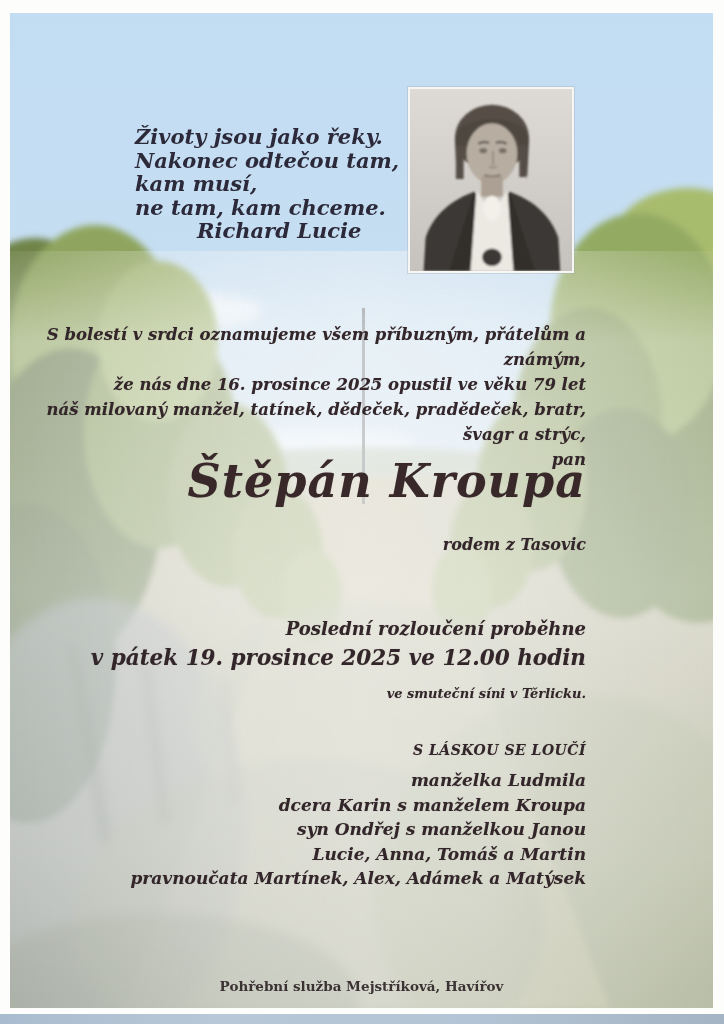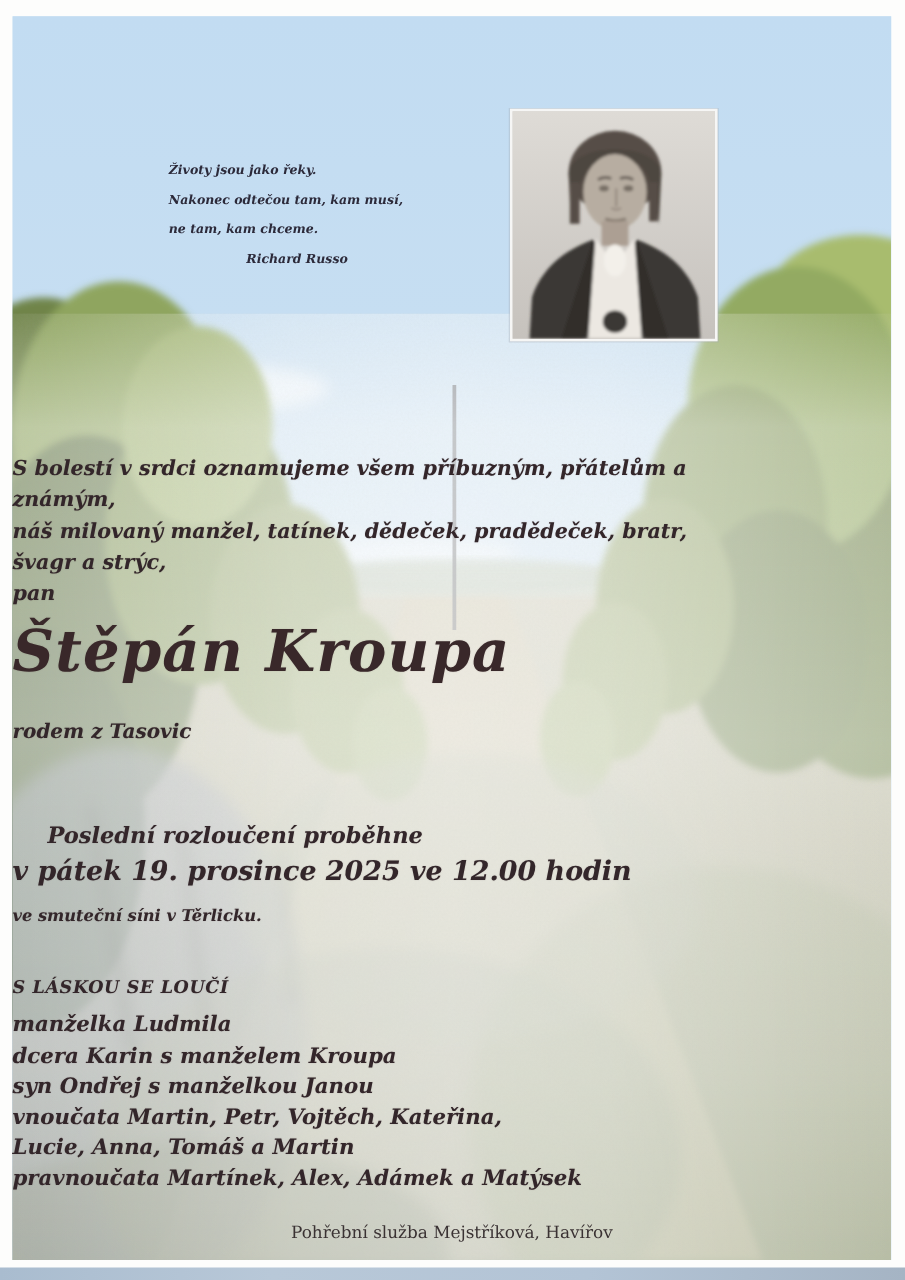--- a/index.html
+++ b/index.html
@@ -17,33 +17,32 @@
     overflow: hidden;
     background: #c3ddf1;
   }
   .bg-svg { position: absolute; left: 0; top: 0; width: 703px; height: 995px; display: block; }
 
   .txt {
     position: absolute;
     color: #33262a;
     font-style: italic;
     font-weight: bold;
-    text-align: left;
+    text-align: right;
     left: 0; width: 576px;
     text-shadow: 0 0 1px rgba(60,40,40,0.25);
-    margin-top: 40px;
   }
   .quote-block {
     position: absolute;
     left: 125px; top: 112px;
     width: 300px;
     color: #2c2a3a;
     font-style: italic;
     font-weight: bold;
-    font-size: 10px;
+    font-size: 21px;
     line-height: 23.5px;
     text-align: left;
   }
   .quote-author { padding-left: 62px; }
 
   .announcement { top: 309px; font-size: 16.5px; line-height: 25px; }
   .deceased-name { top: 438px; font-size: 46px; line-height: 60px; letter-spacing: 1px; color: #39282a; }
   .origin { top: 522px; font-size: 16px; }
   .farewell-intro { top: 605px; font-size: 18px; padding-left: 28px; }
   .farewell-datetime { top: 632px; font-size: 21.5px; }
@@ -51,21 +50,21 @@
   .mourners-heading { top: 729px; font-size: 14px; letter-spacing: 0.5px; }
   .mourners-lines { top: 755px; font-size: 17px; line-height: 24.6px; }
 
   .footer-line {
     position: absolute;
     left: 0; width: 703px;
     top: 965px;
     text-align: center;
     font-size: 13.5px;
     font-style: normal;
-    font-weight: normal;
+    font-weight: bold;
     color: #3a3233;
   }
 
   .portrait {
     position: absolute;
     left: 398px; top: 74px;
     width: 166px; height: 186px;
     border: 2px solid rgba(250,250,250,0.9);
     box-shadow: 0 0 0 1px rgba(160,170,180,0.35);
     background: #d6d3ce;
@@ -177,21 +176,21 @@
 
     <rect x="0" y="238" width="703" height="757" fill="url(#washV)"></rect>
     <rect x="0" y="238" width="703" height="757" fill="url(#washH)"></rect>
     <rect x="0" y="238" width="703" height="757" filter="url(#grain)" opacity="0.5"></rect>
   </svg>
 
   <div class="quote-block">
     <div>Životy jsou jako řeky.</div>
     <div>Nakonec odtečou tam, kam musí,</div>
     <div>ne tam, kam chceme.</div>
-    <div class="quote-author">Richard Russo</div>
+    <div class="quote-author">Richard Lucie</div>
   </div>
 
   <div class="portrait">
     <svg viewBox="0 0 166 186" preserveAspectRatio="none">
       <defs>
         <linearGradient id="phBg" x1="0" y1="0" x2="0" y2="1">
           <stop offset="0" stop-color="#dedbd6"></stop>
           <stop offset="1" stop-color="#c6c2bd"></stop>
         </linearGradient>
         <filter id="phSoft">
@@ -222,38 +221,38 @@
 
         <path d="M68,104 L84,126 L100,104 L106,186 L62,186 Z" fill="#ece8e2"></path>
         <ellipse cx="84" cy="122" rx="9" ry="13" fill="#f3f0ea"></ellipse>
         <ellipse cx="84" cy="172" rx="10" ry="9" fill="#3b3734"></ellipse>
       </g>
     </svg>
   </div>
 
   <div class="txt announcement">
     <div>S bolestí v srdci oznamujeme všem příbuzným, přátelům a známým,</div>
+    <div>že nás dne 16. prosince 2025 opustil ve věku 79 let</div>
     <div>náš milovaný manžel, tatínek, dědeček, pradědeček, bratr,</div>
     <div>švagr a strýc,</div>
     <div>pan</div>
   </div>
 
   <div class="txt deceased-name">Štěpán Kroupa</div>
   <div class="txt origin">rodem z Tasovic</div>
 
   <div class="txt farewell-intro">Poslední rozloučení proběhne</div>
   <div class="txt farewell-datetime">v pátek 19. prosince 2025 ve 12.00 hodin</div>
   <div class="txt farewell-place">ve smuteční síni v Těrlicku.</div>
 
   <div class="txt mourners-heading">S LÁSKOU SE LOUČÍ</div>
   <div class="txt mourners-lines">
     <div>manželka Ludmila</div>
     <div>dcera Karin s manželem Kroupa</div>
     <div>syn Ondřej s manželkou Janou</div>
-    <div>vnoučata Martin, Petr, Vojtěch, Kateřina,</div>
     <div>Lucie, Anna, Tomáš a Martin</div>
     <div>pravnoučata Martínek, Alex, Adámek a Matýsek</div>
   </div>
 
   <div class="footer-line">Pohřební služba Mejstříková, Havířov</div>
 </div>
 
 <div class="bottom-bar"></div>
 
 </body></html>

